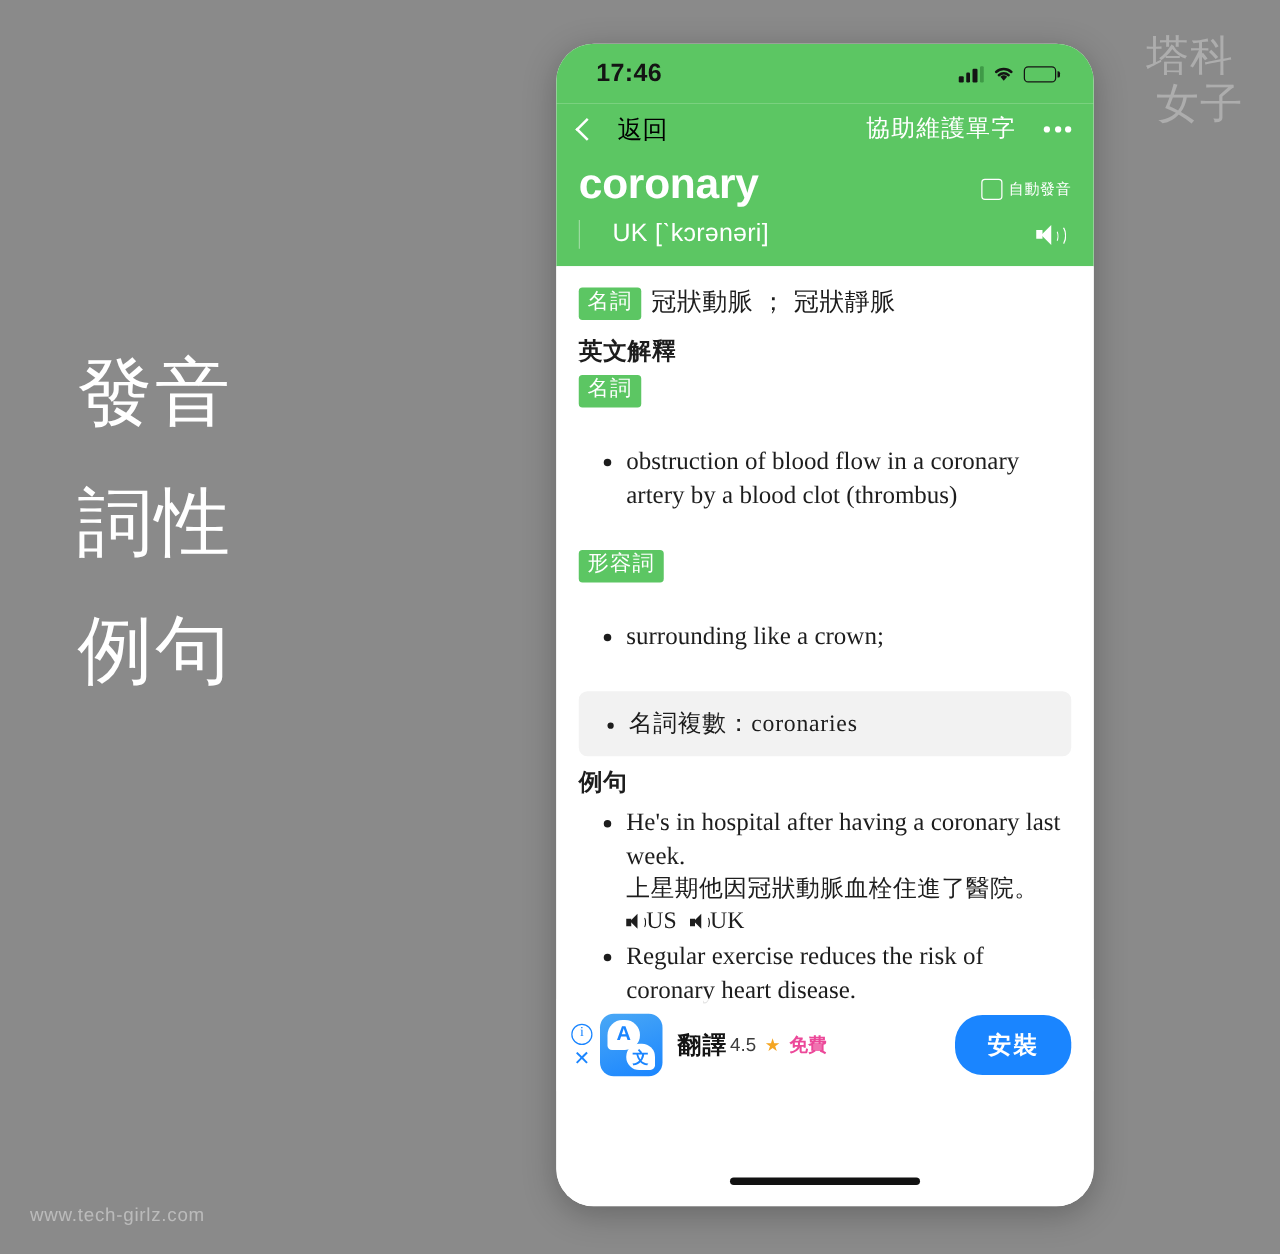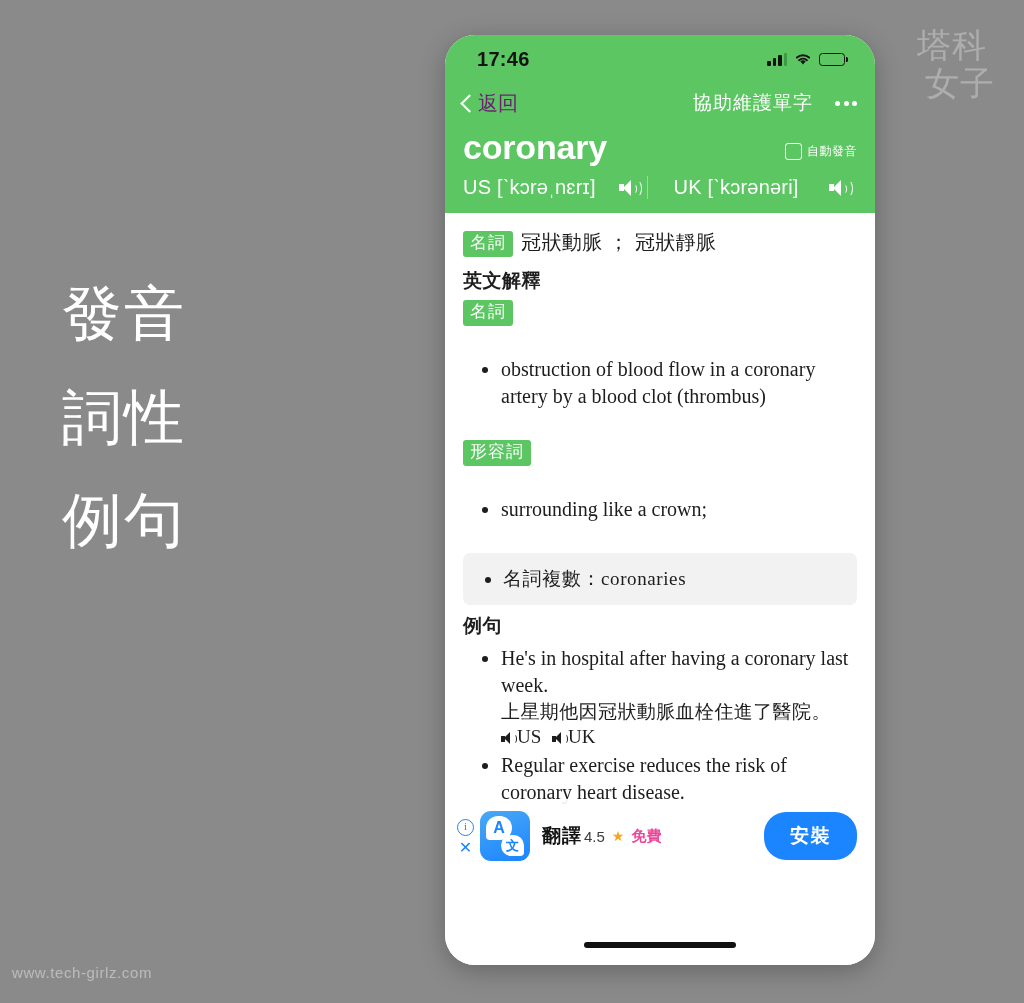--- a/index.html
+++ b/index.html
@@ -52,21 +52,21 @@
   }
   .watermark .wm-row {
     display: flex;
     justify-content: center;
   }
   .watermark .wm-row.top { padding-left: 0px; }
   .watermark .wm-row.bottom { padding-left: 16px; }
 
   .site-url {
     position: absolute;
-    left: 12px;
+    left: 24px;
     bottom: 22px;
     color: rgba(255,255,255,0.42);
     font-size: 15px;
     letter-spacing: 0.6px;
     z-index: 2;
   }
 
   
   .phone {
     position: absolute;
@@ -139,22 +139,22 @@
   }
   .nav-row {
     display: flex;
     align-items: center;
     height: 40px;
     position: relative;
   }
   .nav-back {
     display: flex;
     align-items: center;
-    gap: 0;
-    color: #701a75;
+    gap: 16px;
+    color: #000000;
     font-size: 20px;
     cursor: pointer;
   }
   .chevron-left {
     width: 11px; height: 11px;
     border-left: 2.6px solid #ffffff;
     border-bottom: 2.6px solid #ffffff;
     transform: rotate(45deg);
     margin-right: 2px;
     display: inline-block;
@@ -560,31 +560,20 @@
 
     <div class="word-row">
       <div class="headword">coronary</div>
       <div class="autoplay">
         <span class="checkbox"></span>
         <span class="autoplay-label">自動發音</span>
       </div>
     </div>
 
     <div class="phon-row">
-      <div class="phon-group us">
-        <span class="phon-text"><span>US</span> <span>[ˋkɔrəˌnɛrɪ]</span></span>
-        <span class="speaker-btn">
-          <span class="spk">
-            <span class="body"></span>
-              <span class="cone"></span>
-              <span class="wave1"></span>
-              <span class="wave2"></span>
-          </span>
-        </span>
-      </div>
       <div class="phon-group uk">
         <span class="phon-text"><span>UK</span> <span>[ˋkɔrənəri]</span></span>
         <span class="speaker-btn">
           <span class="spk">
             <span class="body"></span>
               <span class="cone"></span>
               <span class="wave1"></span>
               <span class="wave2"></span>
           </span>
         </span>

